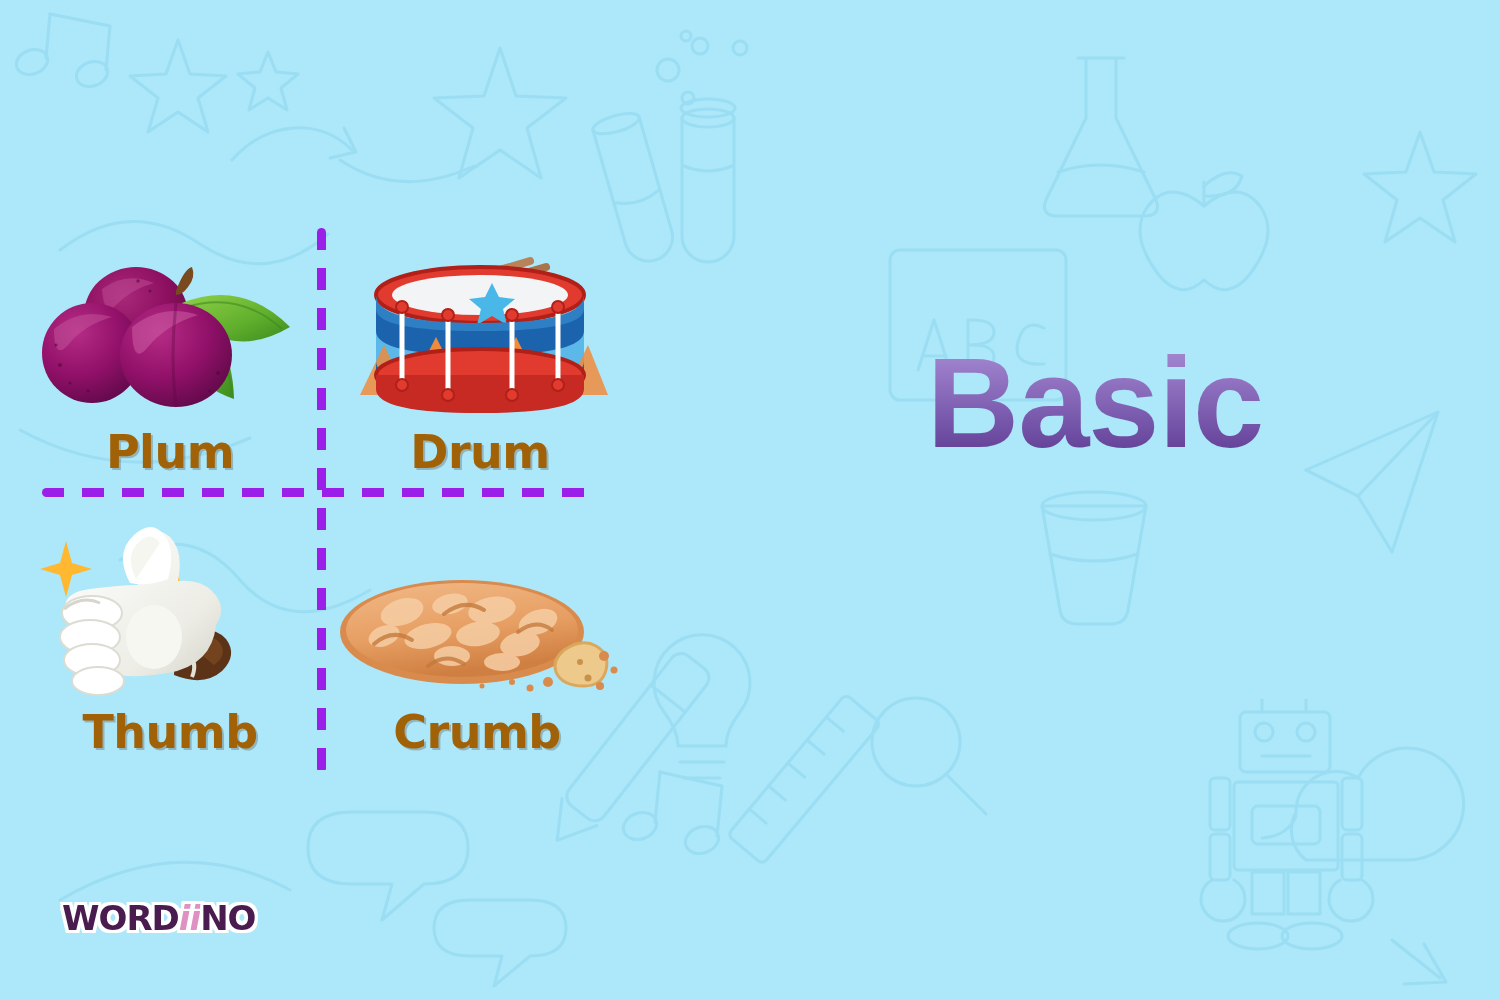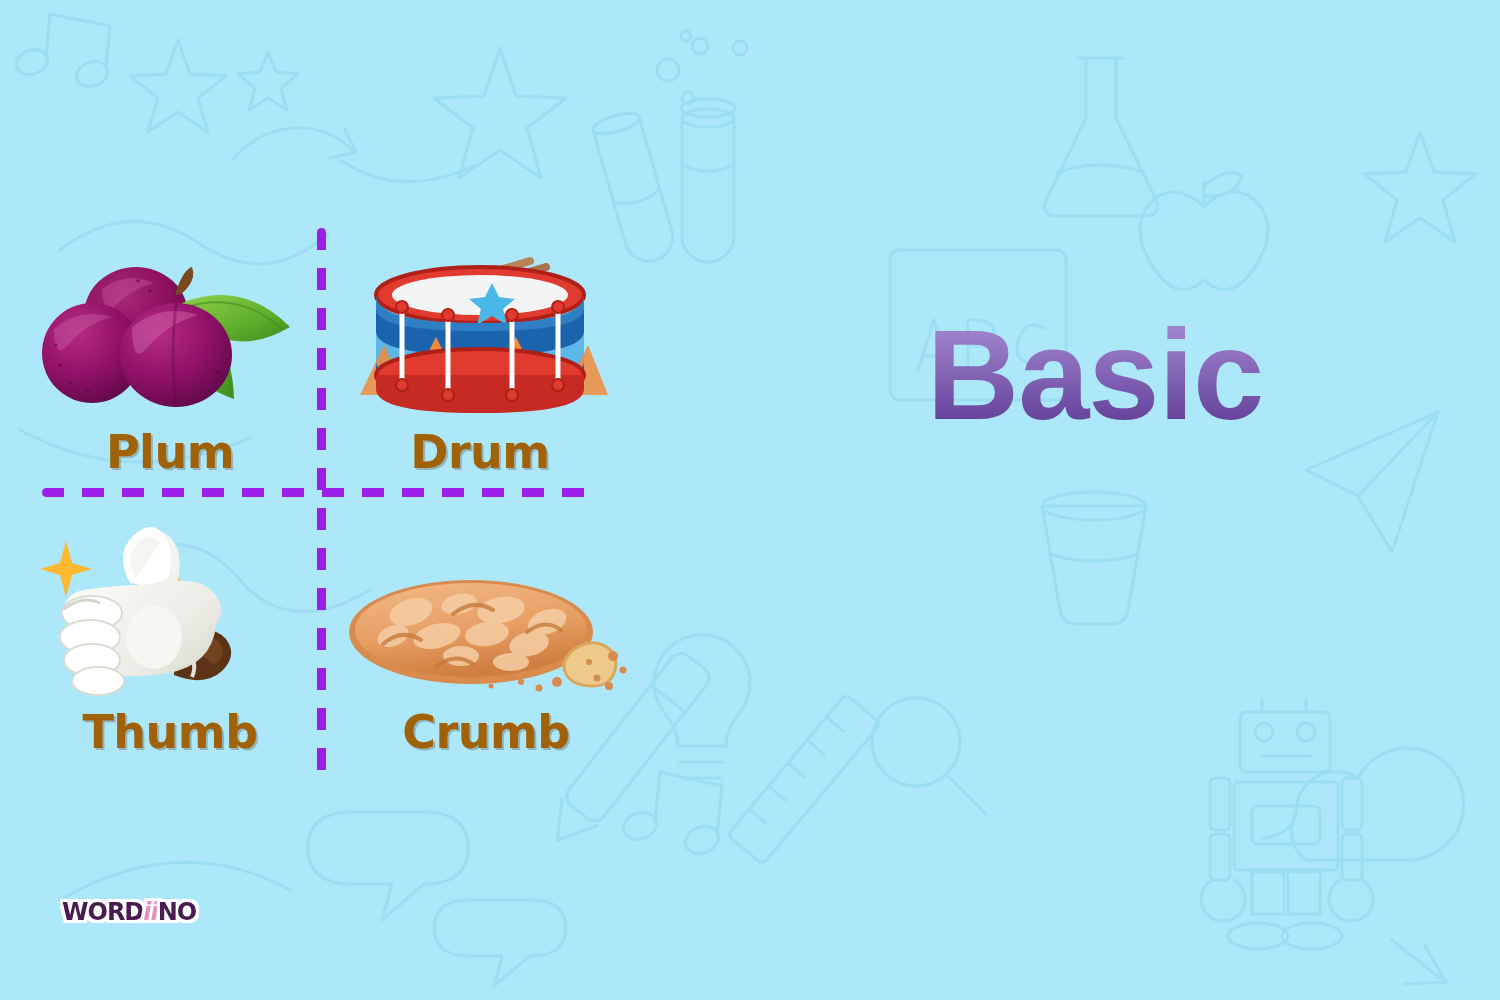--- a/index.html
+++ b/index.html
@@ -41,25 +41,25 @@
     font-weight:bold;
     font-size:46px;
     color:#a16207;
     letter-spacing:-0.5px;
     text-shadow: 2px 2px 0 rgba(60,30,10,.25);
   }
 
   #cell-plum  { left:30px;  top:245px; width:280px; }
   #cell-drum  { left:340px; top:245px; width:280px; }
   #cell-thumb { left:30px;  top:525px; width:280px; }
-  #cell-crumb { left:341px; top:570px; width:290px; }
+  #cell-crumb { left:332px; top:570px; width:290px; }
 
   
   #title-block {
-    position:absolute; left:700px; top:284px; width:790px;
+    position:absolute; left:700px; top:312px; width:790px;
     text-align:center;
   }
   #title-block .line {
     font-family:"Liberation Sans", sans-serif;
     font-weight:bold;
     font-size:128px;
     line-height:1.42;
     letter-spacing:-1px;
     background: linear-gradient(to bottom, #B49AD8 0%, #9C7FCB 28%, #6B4AA0 70%, #432672 100%);
     -webkit-background-clip:text;
@@ -67,21 +67,21 @@
     color:transparent;
     -webkit-text-fill-color:transparent;
   }
   #line-vocabulary { font-size:134px; }
 
   
   #logo {
     position:absolute; left:62px; top:898px;
     font-family:"DejaVu Sans", sans-serif;
     font-weight:bold;
-    font-size:24px;
+    font-size:34px;
     letter-spacing:-1px;
     color:#4A1B4F;
     -webkit-text-stroke:0px;
     text-shadow:
       -3px -3px 0 #fff, 3px -3px 0 #fff, -3px 3px 0 #fff, 3px 3px 0 #fff,
       -3px 0 0 #fff, 3px 0 0 #fff, 0 -3px 0 #fff, 0 3px 0 #fff;
   }
   #logo .ii { color:#E091C4; font-style:italic; }
 </style>
 </head>

